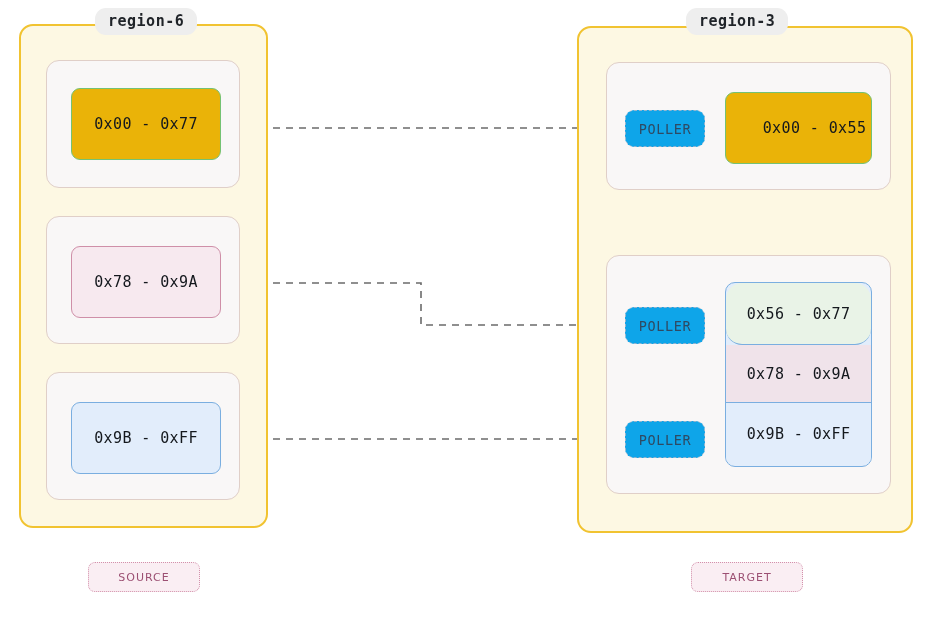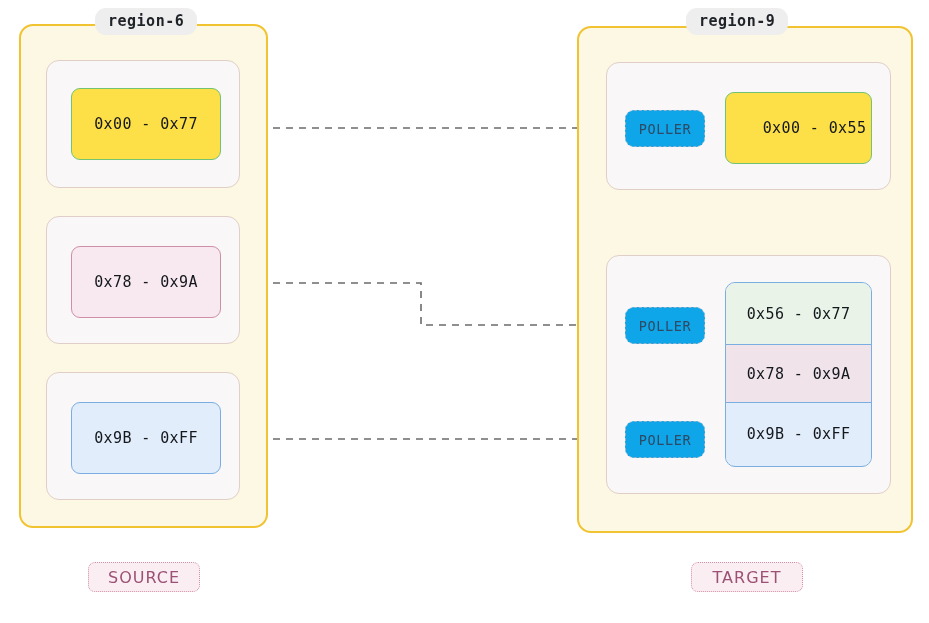--- a/index.html
+++ b/index.html
@@ -63,21 +63,21 @@
     display: flex;
     align-items: center;
     justify-content: center;
     font-family: "DejaVu Sans Mono", "Liberation Mono", monospace;
     font-size: 15px;
     color: #14181d;
     border-radius: 9px;
     letter-spacing: 0.4px;
     white-space: nowrap;
   }
-  .chip.green  { background: #fde047; border: 1.5px solid #74c274; }
+  .chip.green  { background: #eab308; border: 1.5px solid #74c274; }
   .chip.pink   { background: #f7e9ef; border: 1.5px solid #cf8fa8; }
   .chip.blue   { background: #e2edfb; border: 1.5px solid #7aaee0; }
 
   
   .stack {
     position: absolute;
     box-sizing: border-box;
     border: 1.5px solid #7aaee0;
     border-radius: 10px;
     overflow: hidden;
@@ -87,21 +87,21 @@
     box-sizing: border-box;
     display: flex;
     align-items: center;
     justify-content: center;
     font-family: "DejaVu Sans Mono", "Liberation Mono", monospace;
     font-size: 15px;
     letter-spacing: 0.4px;
     color: #14181d;
     white-space: nowrap;
   }
-  .seg-green { background: #e9f3e7; border-bottom: 1.5px solid #7aaee0; }
+  .seg-green { background: #e9f3e7; border-bottom: 1.5px solid #7aaee0; border-radius: 16px; }
   .seg-pink  { background: #f0e3ea; border-bottom: 1.5px solid #7aaee0; }
   .seg-blue  { background: #e2edfb; }
 
   
   .poller {
     position: absolute;
     box-sizing: border-box;
     background: #0ea5e9;
     border: 1.5px dashed #93b4cf;
     border-radius: 9px;
@@ -119,21 +119,21 @@
   .caption {
     position: absolute;
     box-sizing: border-box;
     background: #faeef3;
     border: 1.5px dotted #d390ab;
     border-radius: 7px;
     display: flex;
     align-items: center;
     justify-content: center;
     font-family: "DejaVu Sans", "Liberation Sans", sans-serif;
-    font-size: 16px;
+    font-size: 11px;
     color: #9c5073;
     letter-spacing: 1px;
     white-space: nowrap;
   }
 </style>
 </head>
 <body>
 
 <div id="canvas">
 
@@ -172,21 +172,21 @@
   <div class="group" style="left:46px; top:216px; width:194px; height:128px;"></div>
   <div class="chip pink" style="left:71px; top:246px; width:150px; height:72px;">0x78 - 0x9A</div>
 
   <div class="group" style="left:46px; top:372px; width:194px; height:128px;"></div>
   <div class="chip blue" style="left:71px; top:402px; width:150px; height:72px;">0x9B - 0xFF</div>
 
   <div class="caption" style="left:88px; top:562px; width:112px; height:30px;">SOURCE</div>
 
   <div class="region" style="left:577px; top:26px; width:336px; height:507px;"></div>
 
-  <div class="region-label" style="left:686px; top:8px;">region-9</div>
+  <div class="region-label" style="left:686px; top:8px;">region-3</div>
 
   <div class="group" style="left:606px; top:62px; width:285px; height:128px;"></div>
 
   <div class="poller" style="left:625px; top:110px; width:80px; height:37px;">POLLER</div>
 
   <div class="chip green" style="left:725px; top:92px; width:147px; height:72px;padding-left:32px;">0x00 - 0x55</div>
 
   <div class="group" style="left:606px; top:255px; width:285px; height:239px;"></div>
 
   <div class="poller" style="left:625px; top:307px; width:80px; height:37px;">POLLER</div>

